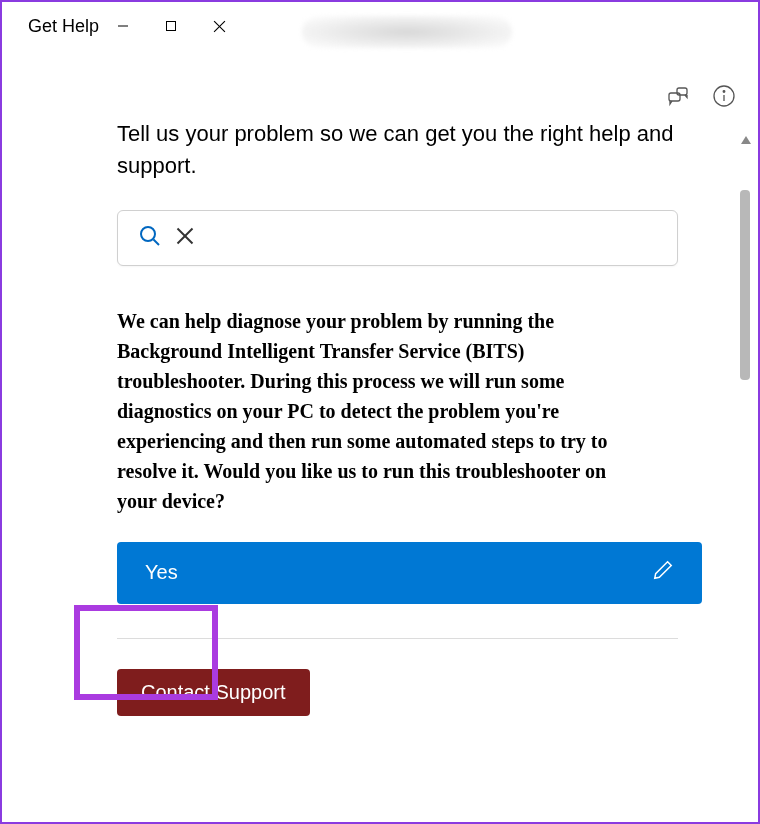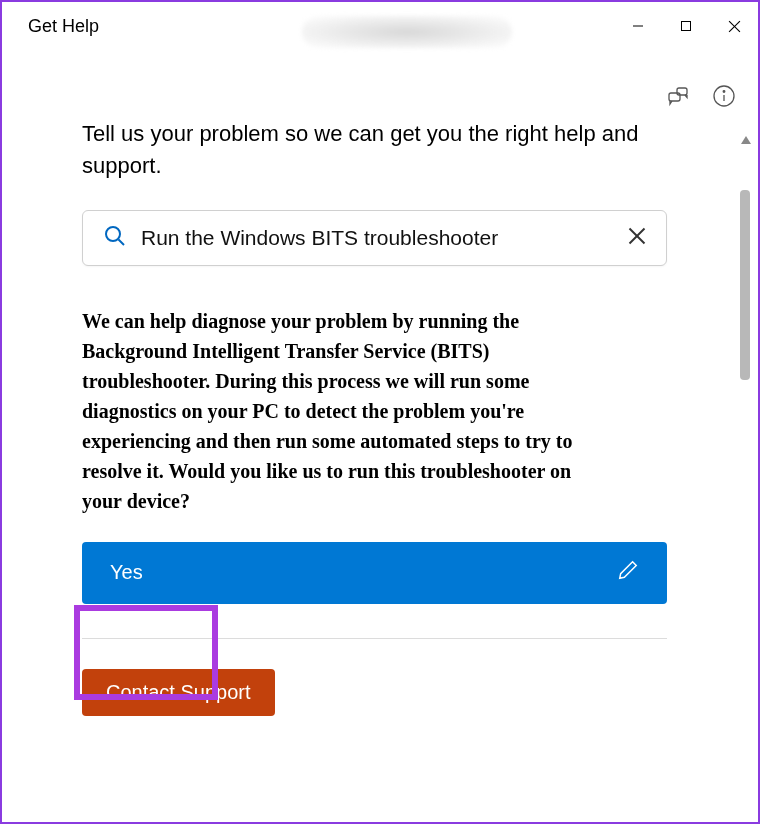--- a/index.html
+++ b/index.html
@@ -11,21 +11,20 @@
       font-family: "Segoe UI", Tahoma, sans-serif;
       background: #fff;
       width: 760px;
       height: 824px;
       position: relative;
       border: 2px solid #8a3be0;
     }
     .titlebar {
       display: flex;
       align-items: center;
-      justify-content: space-between;
       height: 48px;
       padding-left: 26px;
     }
     .titlebar-title {
       font-size: 18px;
       color: #000;
     }
     .titlebar-blur {
       position: absolute;
       left: 300px;
@@ -54,20 +53,21 @@
       top: 82px;
       display: flex;
       gap: 22px;
       align-items: center;
     }
     .toolbar-icon {
       color: #444;
     }
     .content {
       padding: 68px 80px 0 80px;
+      margin-left: 35px;
     }
     .prompt-text {
       font-size: 22px;
       color: #000;
       line-height: 1.45;
       margin-bottom: 28px;
       max-width: 590px;
     }
     .search-box {
       border: 1px solid #d0d0d0;
@@ -136,21 +136,21 @@
       top: 603px;
       pointer-events: none;
     }
     .divider {
       border: none;
       border-top: 1px solid #dcdcdc;
       margin-top: 34px;
       max-width: 585px;
     }
     .contact-btn {
-      background: #c2410c;
+      background: #7f1d1d;
       color: #fff;
       border: none;
       border-radius: 4px;
       padding: 12px 24px;
       font-size: 20px;
       margin-top: 30px;
       cursor: pointer;
     }
     .scrollbar-track {
       position: absolute;
@@ -225,21 +225,20 @@
 <div class="content">
   <p class="prompt-text">Tell us your problem so we can get you the right help and support.</p>
 
   <div class="search-box">
     <span class="search-icon">
       <svg width="24" height="24" viewBox="0 0 24 24" fill="none" stroke="#0067c0" stroke-width="2">
         <circle cx="10" cy="10" r="7"></circle>
         <line x1="15.5" y1="15.5" x2="21" y2="21"></line>
       </svg>
     </span>
-    <input class="search-input" type="text" value="Run the Windows BITS troubleshooter" style="">
     <span class="clear-icon">
       <svg width="18" height="18" viewBox="0 0 12 12">
           <line x1="1" y1="1" x2="11" y2="11" stroke="#333" stroke-width="1.3"></line>
           <line x1="11" y1="1" x2="1" y2="11" stroke="#333" stroke-width="1.3"></line>
         </svg>
     </span>
   </div>
 
 
   <p class="diagnosis-text">We can help diagnose your problem by running the Background Intelligent Transfer Service (BITS) troubleshooter. During this process we will run some diagnostics on your PC to detect the problem you're experiencing and then run some automated steps to try to resolve it. Would you like us to run this troubleshooter on your device?</p>

